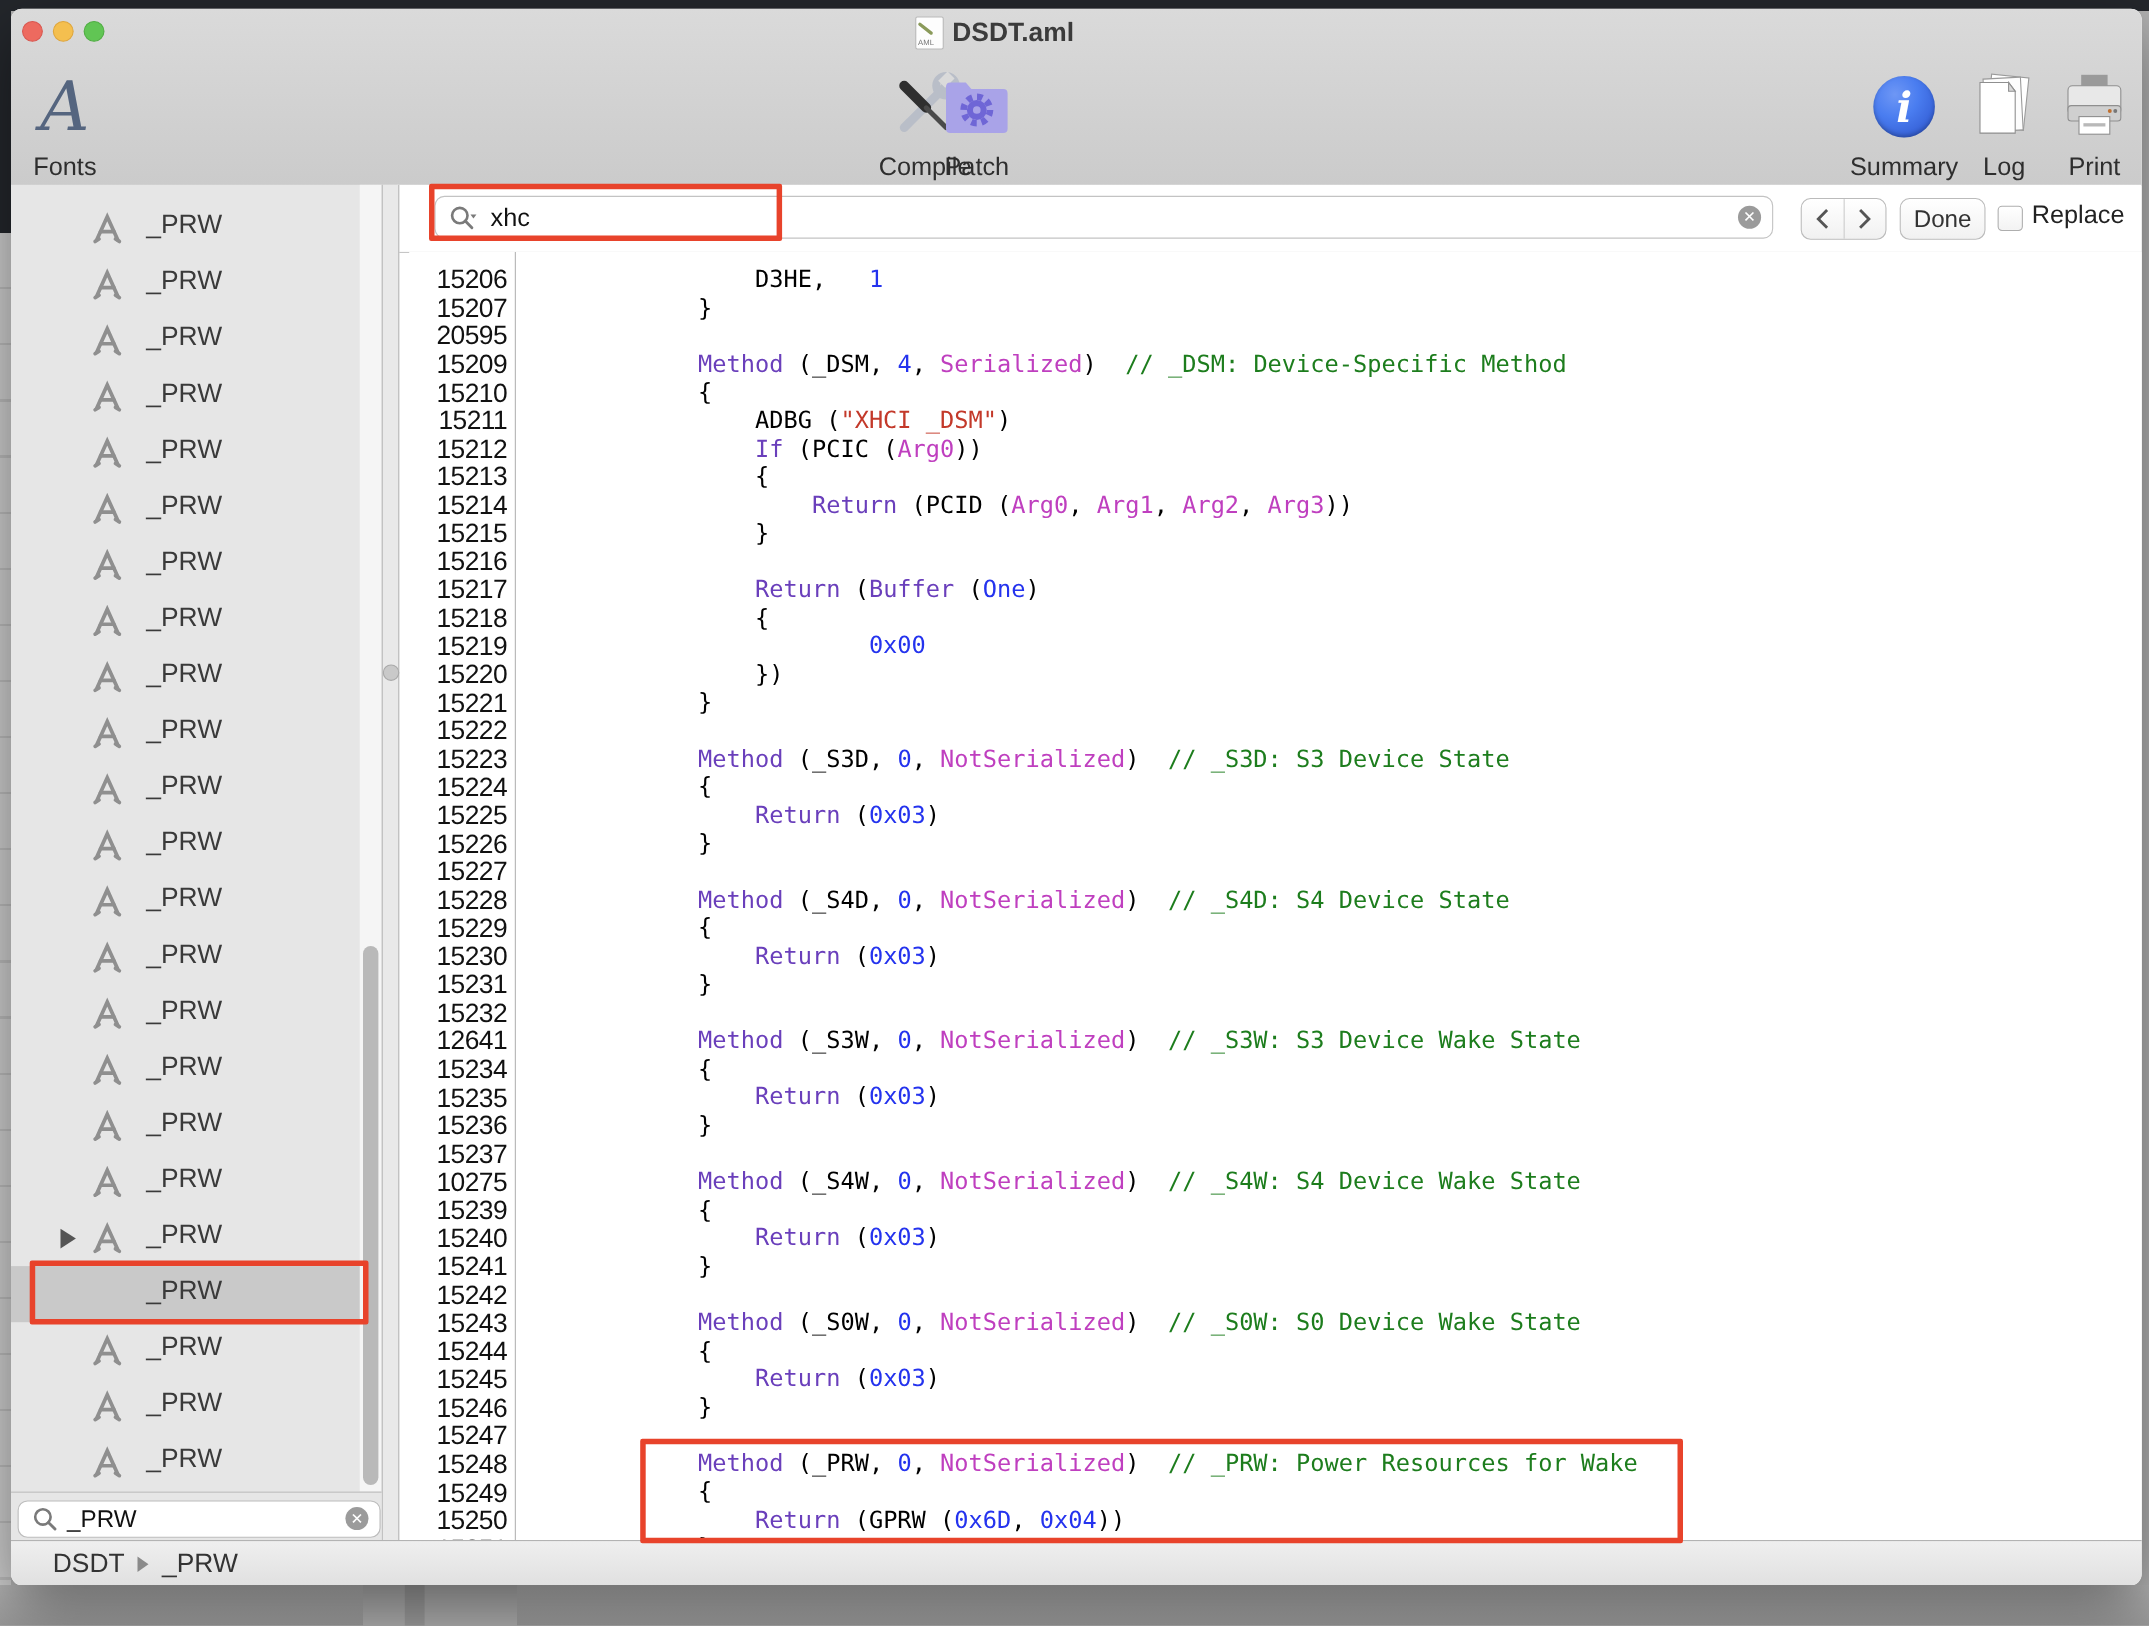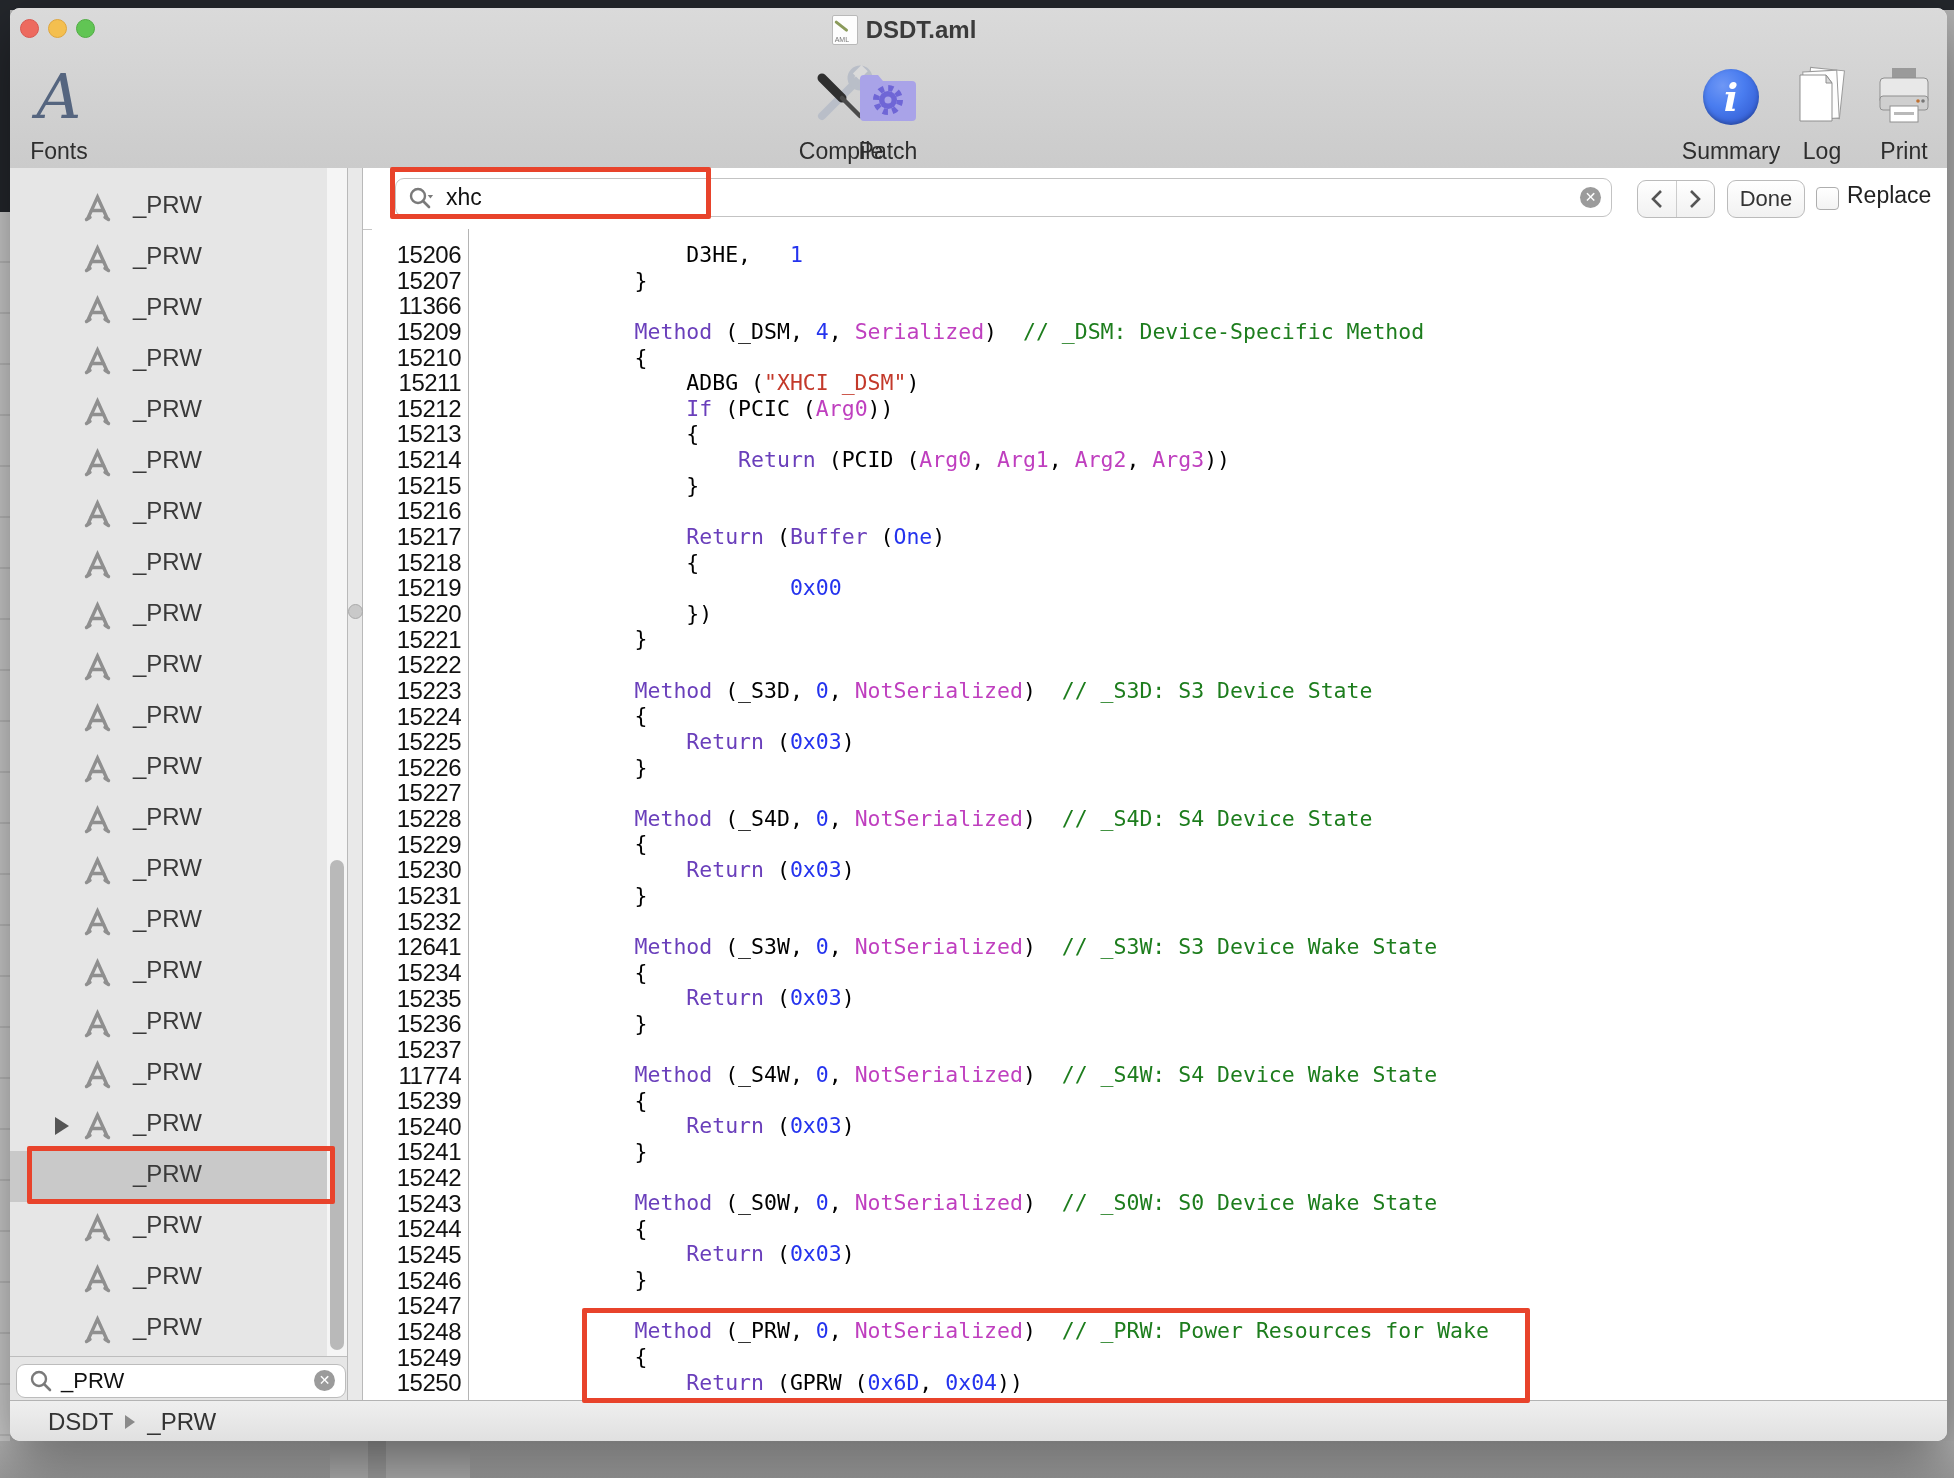--- a/index.html
+++ b/index.html
@@ -562,21 +562,21 @@
           <div class="clear-btn" style="top:5px;">✕</div>
         </div>
       </div>
     </div>
     <div class="divider-dot abs"></div>
 
     <div class="abs editor">
       <div class="gutter">
           <div>15206</div>
           <div>15207</div>
-          <div>11366</div>
+          <div>20595</div>
           <div>15209</div>
           <div>15210</div>
           <div>15211</div>
           <div>15212</div>
           <div>15213</div>
           <div>15214</div>
           <div>15215</div>
           <div>15216</div>
           <div>15217</div>
           <div>15218</div>
@@ -592,21 +592,21 @@
           <div>15228</div>
           <div>15229</div>
           <div>15230</div>
           <div>15231</div>
           <div>15232</div>
           <div>12641</div>
           <div>15234</div>
           <div>15235</div>
           <div>15236</div>
           <div>15237</div>
-          <div>11774</div>
+          <div>10275</div>
           <div>15239</div>
           <div>15240</div>
           <div>15241</div>
           <div>15242</div>
           <div>15243</div>
           <div>15244</div>
           <div>15245</div>
           <div>15246</div>
           <div>15247</div>
           <div>15248</div>

